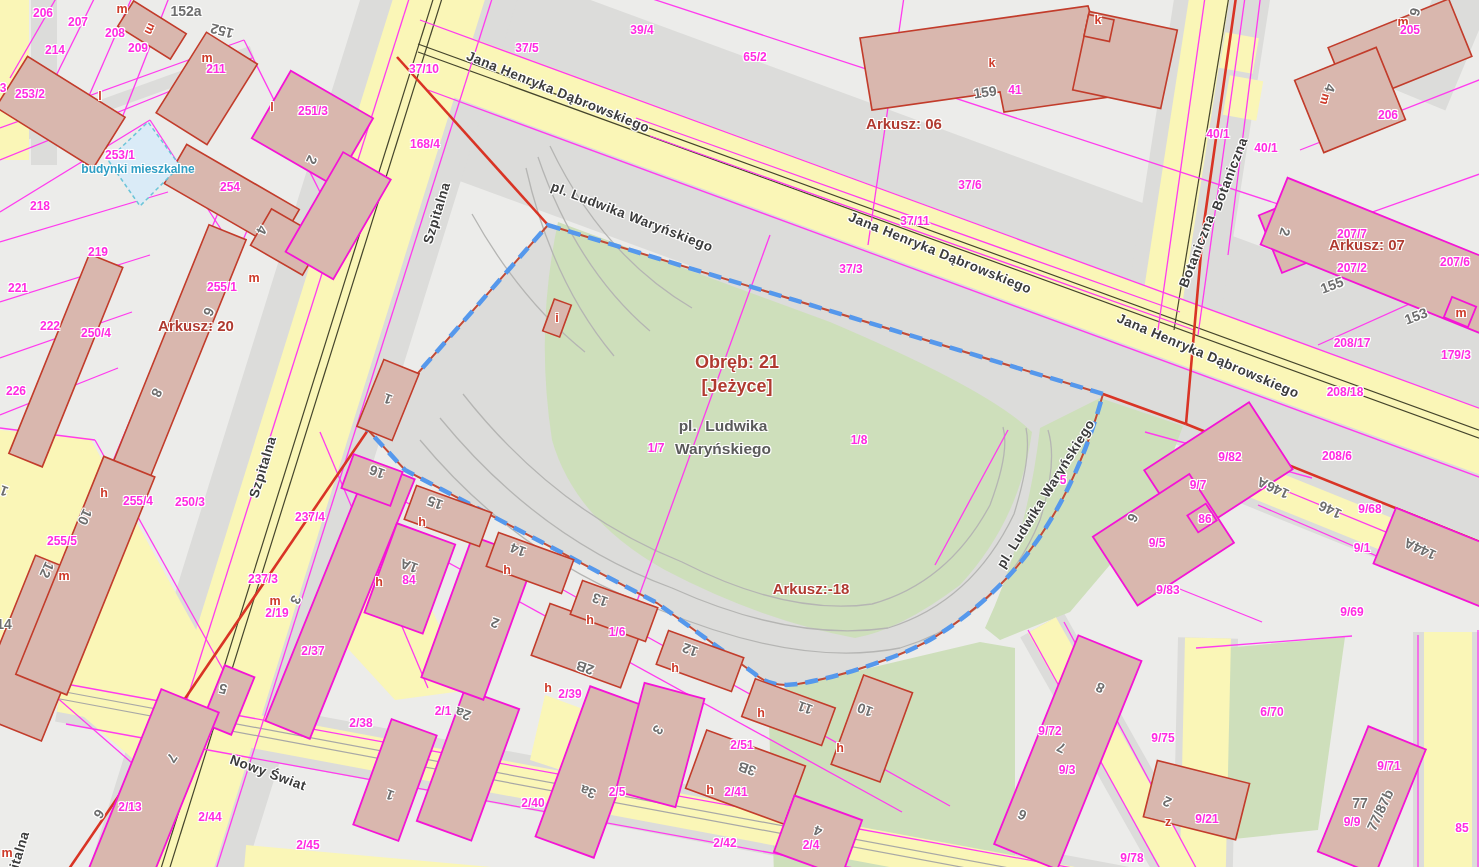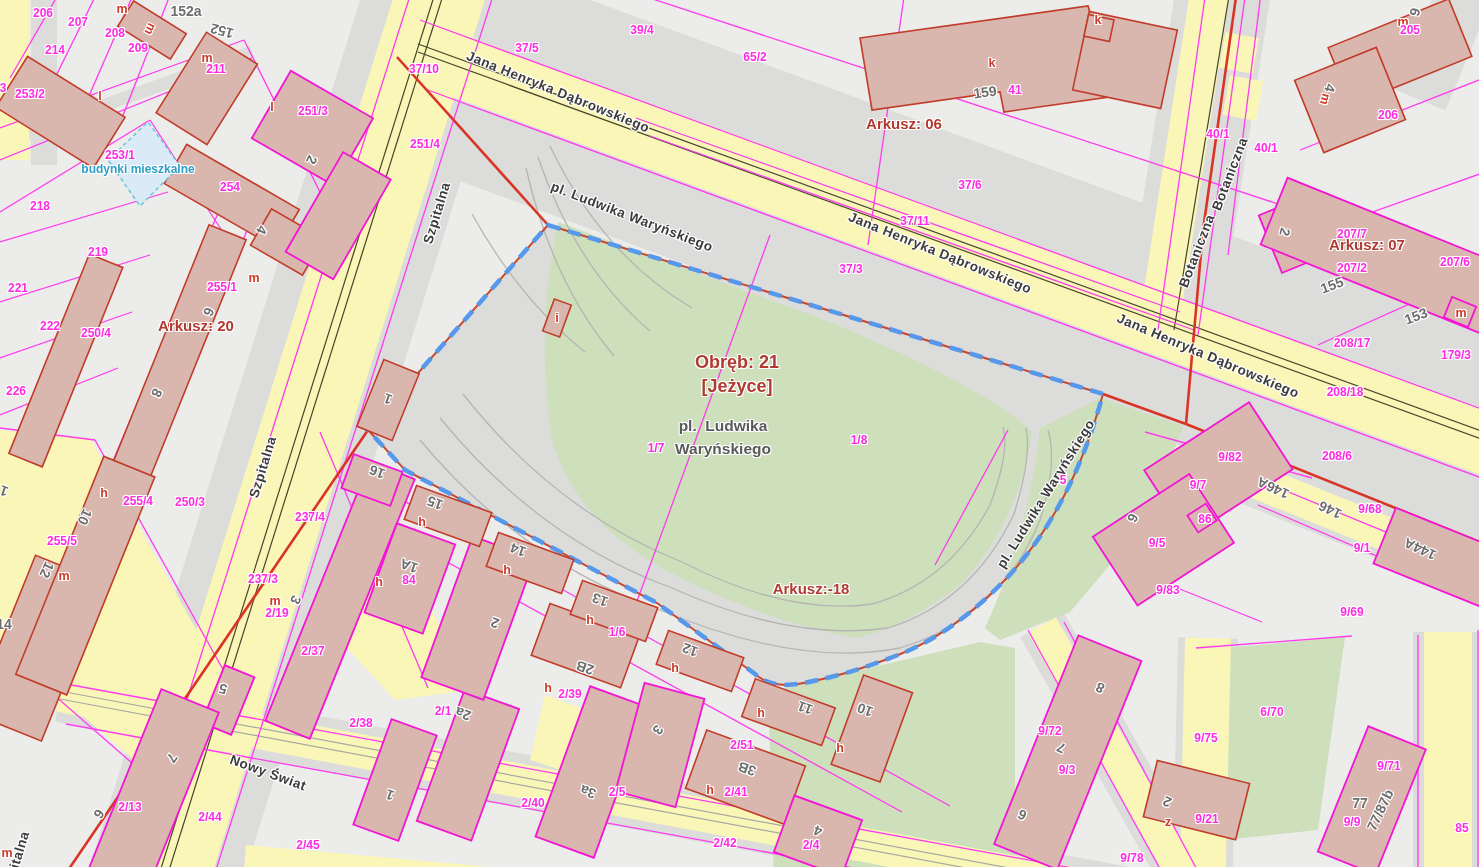--- a/index.html
+++ b/index.html
@@ -286,21 +286,21 @@
       <span class="lbl s" style="left: 16px; top: 862px; transform: translate(-50%, -50%) rotate(-73deg);">Szpitalna</span>
       <span class="lbl s" style="left: 558px; top: 92px; transform: translate(-50%, -50%) rotate(22deg);">Jana Henryka Dąbrowskiego</span>
       <span class="lbl s" style="left: 940px; top: 253px; transform: translate(-50%, -50%) rotate(22deg);">Jana Henryka Dąbrowskiego</span>
       <span class="lbl s" style="left: 1208px; top: 356px; transform: translate(-50%, -50%) rotate(23deg);">Jana Henryka Dąbrowskiego</span>
       <span class="lbl s" style="left: 1230px; top: 174px; transform: translate(-50%, -50%) rotate(-69deg);">Botaniczna</span>
       <span class="lbl s" style="left: 1197px; top: 251px; transform: translate(-50%, -50%) rotate(-69deg);">Botaniczna</span>
       <span class="lbl s" style="left: 632px; top: 217px; transform: translate(-50%, -50%) rotate(21deg);">pl. Ludwika Waryńskiego</span>
       <span class="lbl s" style="left: 1046px; top: 494px; transform: translate(-50%, -50%) rotate(-58deg);">pl. Ludwika Waryńskiego</span>
       <span class="lbl p" style="left: 527px; top: 48px; transform: translate(-50%, -50%) rotate(0deg);">37/5</span>
       <span class="lbl p" style="left: 424px; top: 69px; transform: translate(-50%, -50%) rotate(0deg);">37/10</span>
-      <span class="lbl p" style="left: 425px; top: 144px; transform: translate(-50%, -50%) rotate(0deg);">251/4</span>
+      <span class="lbl p" style="left: 425px; top: 144px; transform: translate(-50%, -50%) rotate(0deg);">168/4</span>
       <span class="lbl p" style="left: 642px; top: 30px; transform: translate(-50%, -50%) rotate(0deg);">39/4</span>
       <span class="lbl p" style="left: 755px; top: 57px; transform: translate(-50%, -50%) rotate(0deg);">65/2</span>
       <span class="lbl a" style="left: 904px; top: 123px; transform: translate(-50%, -50%) rotate(0deg);">Arkusz: 06</span>
       <span class="lbl l" style="left: 992px; top: 63px; transform: translate(-50%, -50%) rotate(0deg);">k</span>
       <span class="lbl l" style="left: 1098px; top: 20px; transform: translate(-50%, -50%) rotate(0deg);">k</span>
       <span class="lbl n" style="left: 985px; top: 92px; transform: translate(-50%, -50%) rotate(-8deg);">159</span>
       <span class="lbl p" style="left: 1015px; top: 90px; transform: translate(-50%, -50%) rotate(0deg);">41</span>
       <span class="lbl p" style="left: 970px; top: 185px; transform: translate(-50%, -50%) rotate(0deg);">37/6</span>
       <span class="lbl p" style="left: 915px; top: 221px; transform: translate(-50%, -50%) rotate(0deg);">37/11</span>
       <span class="lbl p" style="left: 851px; top: 269px; transform: translate(-50%, -50%) rotate(0deg);">37/3</span>
@@ -373,21 +373,21 @@
       <span class="lbl n" style="left: 1330px; top: 510px; transform: translate(-50%, -50%) rotate(205deg);">146</span>
       <span class="lbl p" style="left: 1370px; top: 509px; transform: translate(-50%, -50%) rotate(0deg);">9/68</span>
       <span class="lbl n" style="left: 1420px; top: 549px; transform: translate(-50%, -50%) rotate(205deg);">144A</span>
       <span class="lbl p" style="left: 1362px; top: 548px; transform: translate(-50%, -50%) rotate(0deg);">9/1</span>
       <span class="lbl p" style="left: 1352px; top: 612px; transform: translate(-50%, -50%) rotate(0deg);">9/69</span>
       <span class="lbl p" style="left: 1050px; top: 731px; transform: translate(-50%, -50%) rotate(0deg);">9/72</span>
       <span class="lbl p" style="left: 1067px; top: 770px; transform: translate(-50%, -50%) rotate(0deg);">9/3</span>
       <span class="lbl n" style="left: 1100px; top: 688px; transform: translate(-50%, -50%) rotate(205deg);">8</span>
       <span class="lbl n" style="left: 1061px; top: 748px; transform: translate(-50%, -50%) rotate(205deg);">7</span>
       <span class="lbl n" style="left: 1022px; top: 815px; transform: translate(-50%, -50%) rotate(205deg);">6</span>
-      <span class="lbl p" style="left: 1206px; top: 738px; transform: translate(-50%, -50%) rotate(0deg); text-align: center;">9/75</span>
+      <span class="lbl p" style="left: 1163px; top: 738px; transform: translate(-50%, -50%) rotate(0deg); text-align: center;">9/75</span>
       <span class="lbl p" style="left: 1272px; top: 712px; transform: translate(-50%, -50%) rotate(0deg);">6/70</span>
       <span class="lbl n" style="left: 1167px; top: 802px; transform: translate(-50%, -50%) rotate(205deg);">2</span>
       <span class="lbl l" style="left: 1168px; top: 822px; transform: translate(-50%, -50%) rotate(0deg);">z</span>
       <span class="lbl p" style="left: 1207px; top: 819px; transform: translate(-50%, -50%) rotate(0deg);">9/21</span>
       <span class="lbl p" style="left: 1132px; top: 858px; transform: translate(-50%, -50%) rotate(0deg);">9/78</span>
       <span class="lbl p" style="left: 1389px; top: 766px; transform: translate(-50%, -50%) rotate(0deg);">9/71</span>
       <span class="lbl n" style="left: 1360px; top: 803px; transform: translate(-50%, -50%) rotate(0deg);">77</span>
       <span class="lbl n" style="left: 1380px; top: 810px; transform: translate(-50%, -50%) rotate(-65deg);">77/87b</span>
       <span class="lbl p" style="left: 1352px; top: 822px; transform: translate(-50%, -50%) rotate(0deg);">9/9</span>
       <span class="lbl p" style="left: 1462px; top: 828px; transform: translate(-50%, -50%) rotate(0deg);">85</span>

